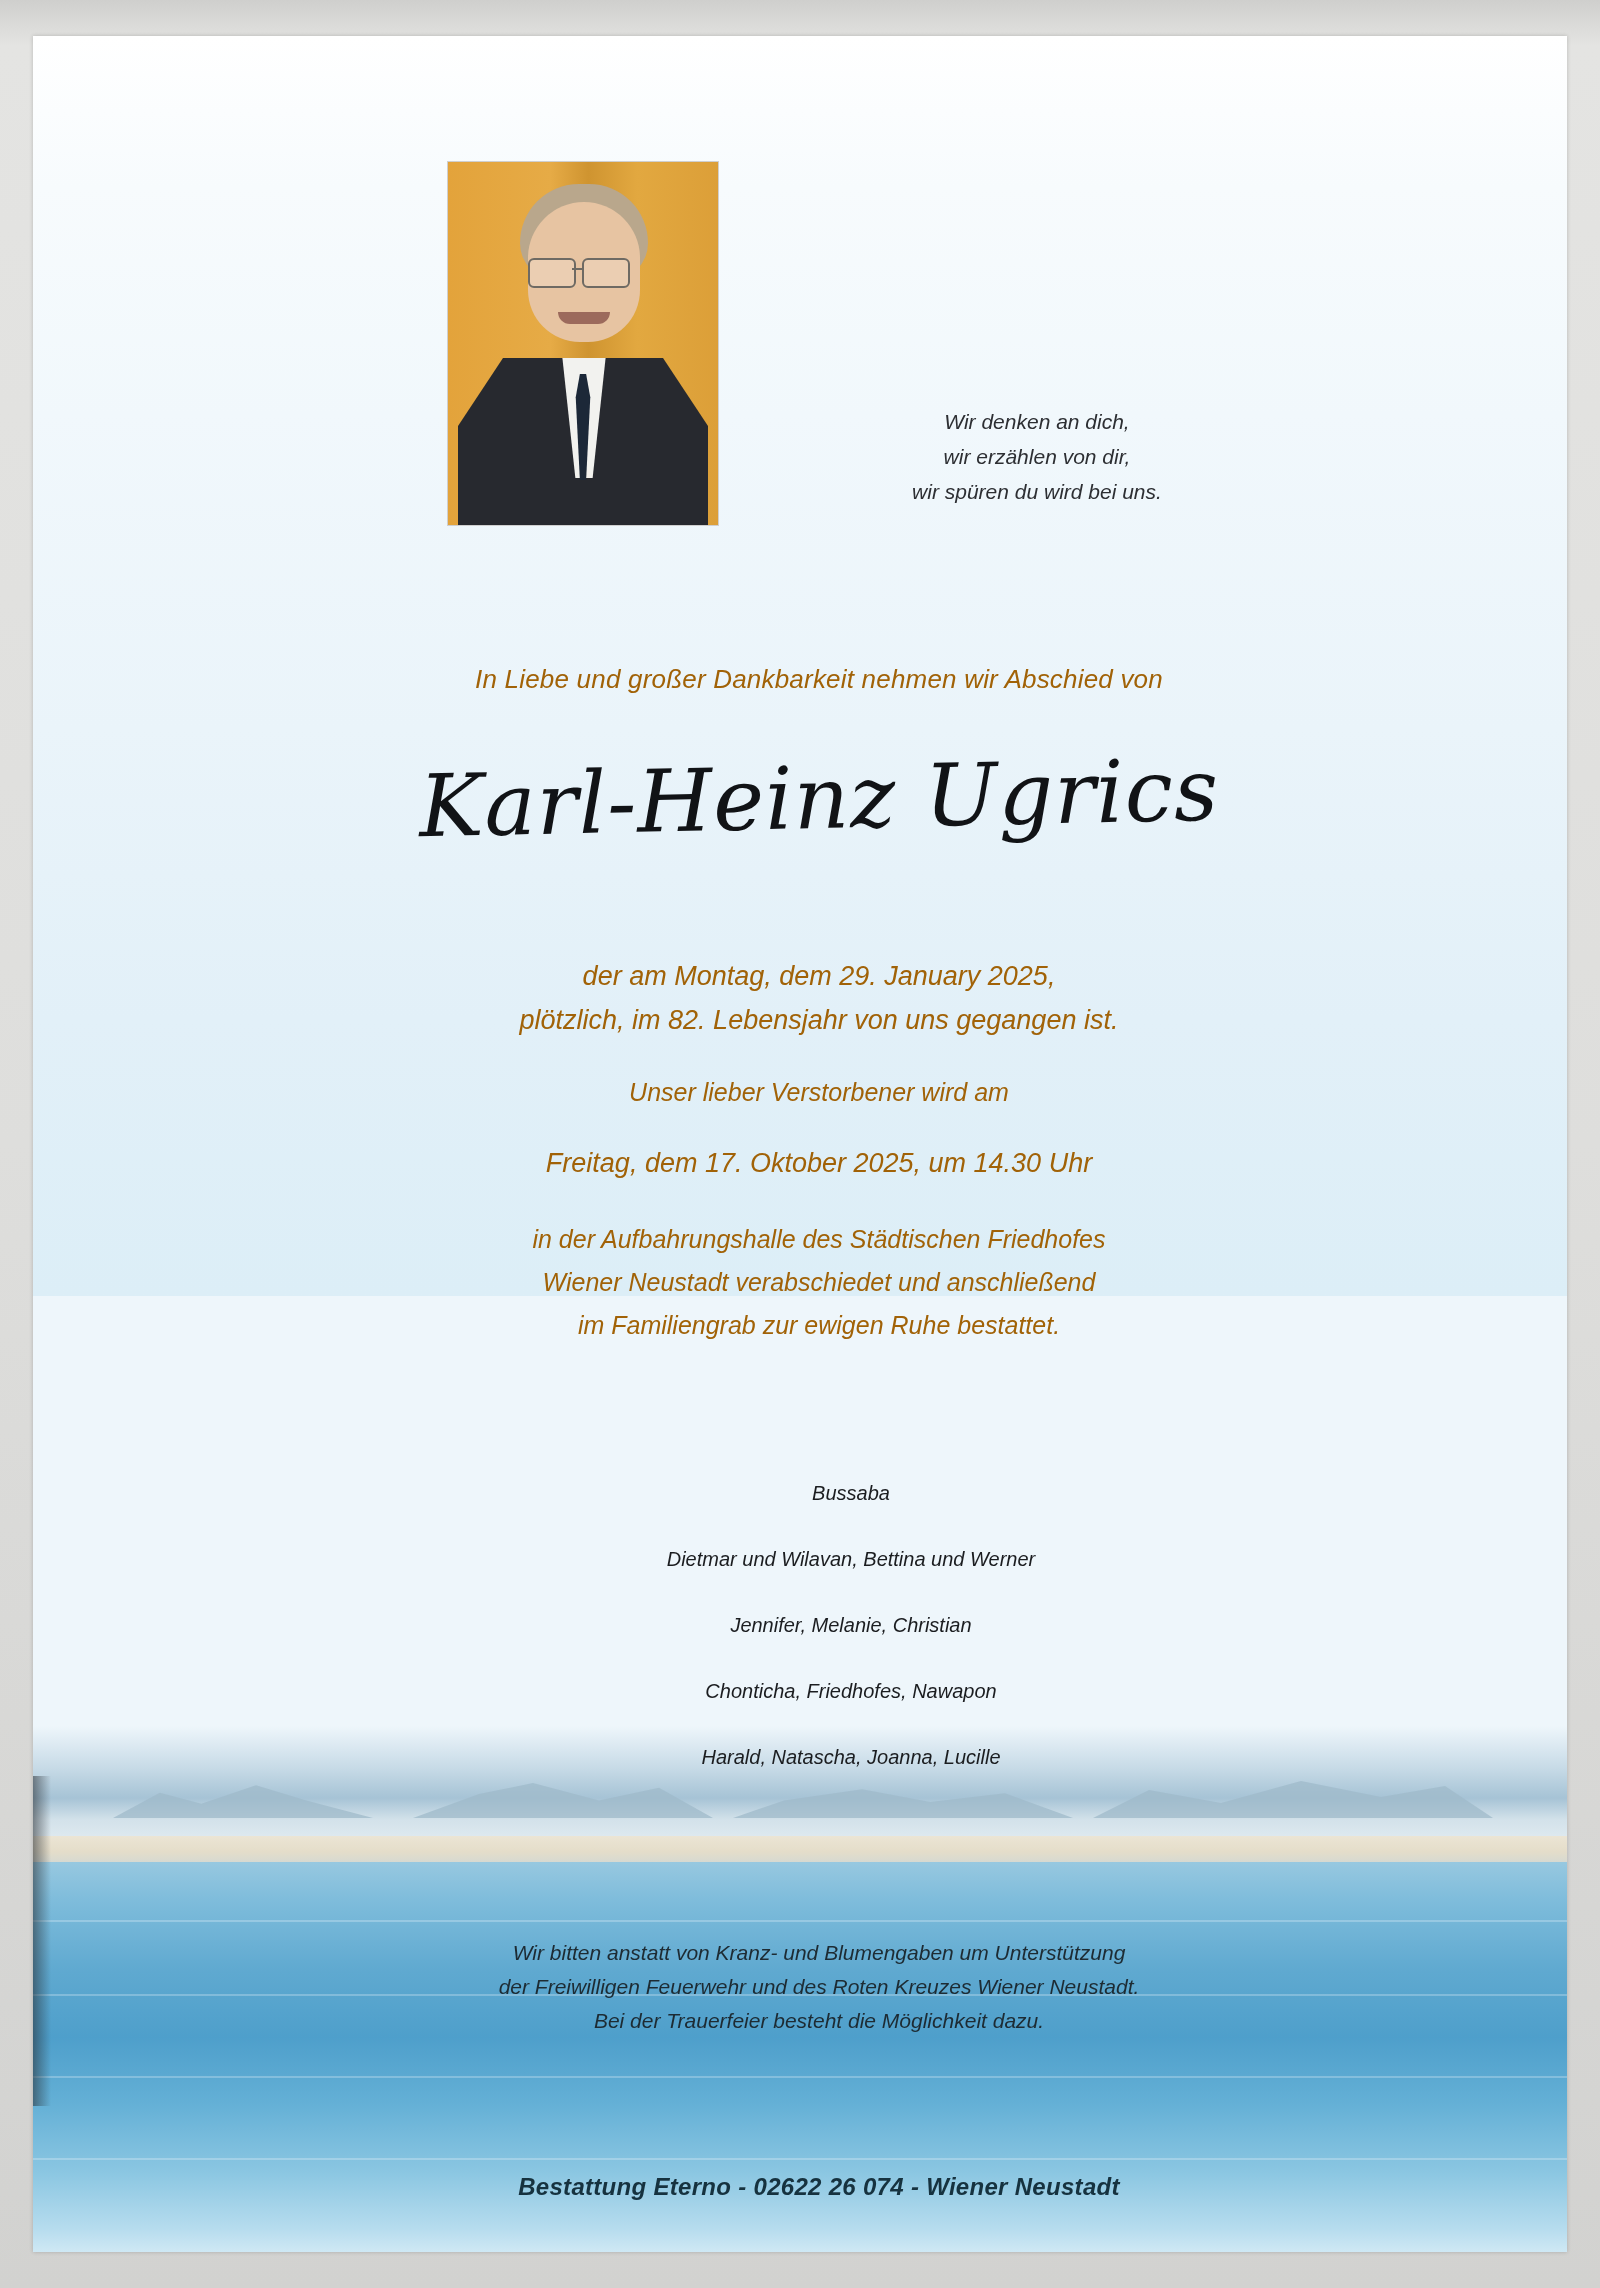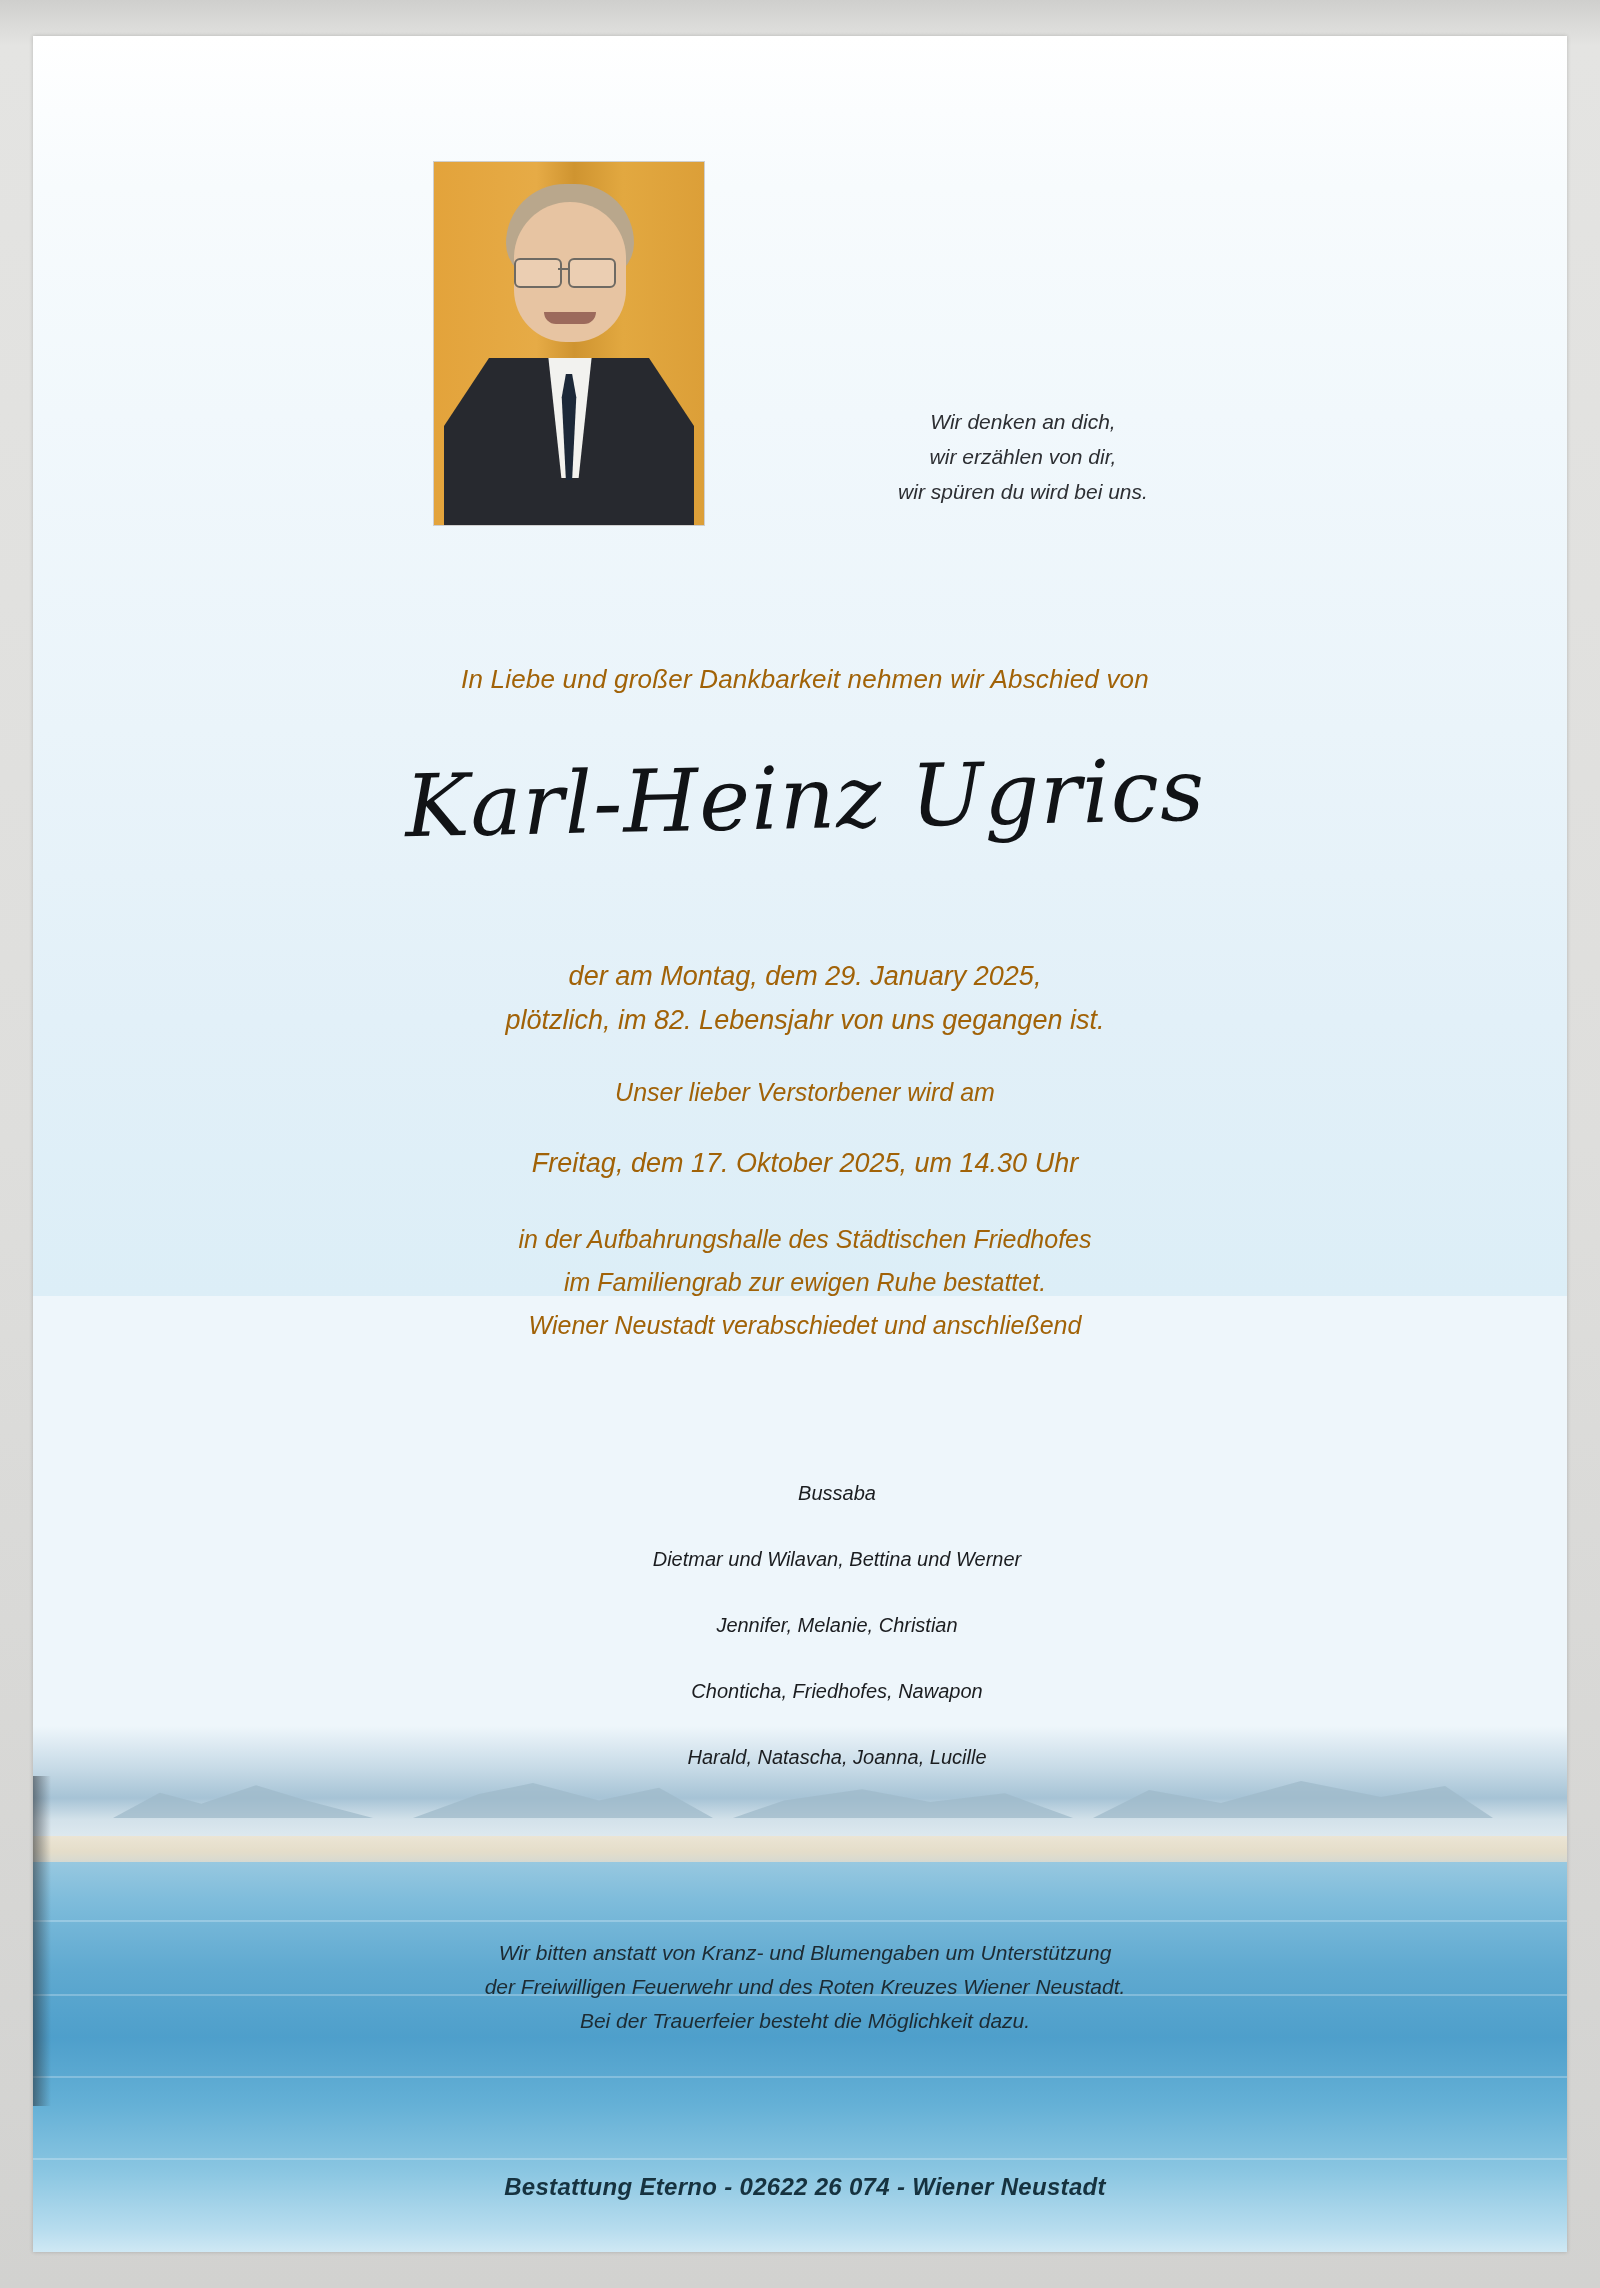--- a/index.html
+++ b/index.html
@@ -125,21 +125,21 @@
     left: 0;
     top: 1740px;
     width: 18px;
     height: 330px;
     background: linear-gradient(90deg, rgba(40,45,50,0.55), rgba(40,45,50,0.0));
   }
 
   
   .content {
     position: absolute;
-    left: 0; top: 0;
+    left: 14px; top: 0;
     width: 100%;
     height: 100%;
     padding-left: 10px;
   }
 
   
   .portrait {
     position: absolute;
     left: 400px;
     top: 125px;
@@ -360,22 +360,22 @@
         <div>der am Montag, dem 29. January 2025,</div>
         <div>plötzlich, im 82. Lebensjahr von uns gegangen ist.</div>
       </div>
 
       <div class="centered-block ceremony-intro">Unser lieber Verstorbener wird am</div>
 
       <div class="centered-block ceremony-datetime">Freitag, dem 17. Oktober 2025, um 14.30 Uhr</div>
 
       <div class="centered-block ceremony-place">
         <div>in der Aufbahrungshalle des Städtischen Friedhofes</div>
+        <div>Wiener Neustadt verabschiedet und anschließend</div>
         <div>im Familiengrab zur ewigen Ruhe bestattet.</div>
-        <div>Wiener Neustadt verabschiedet und anschließend</div>
       </div>
 
       <div class="centered-block mourners">
         <div>Bussaba</div>
         <div>Dietmar und Wilavan, Bettina und Werner</div>
         <div>Jennifer, Melanie, Christian</div>
         <div>Chonticha, Friedhofes, Nawapon</div>
         <div>Harald, Natascha, Joanna, Lucille</div>
       </div>
 

